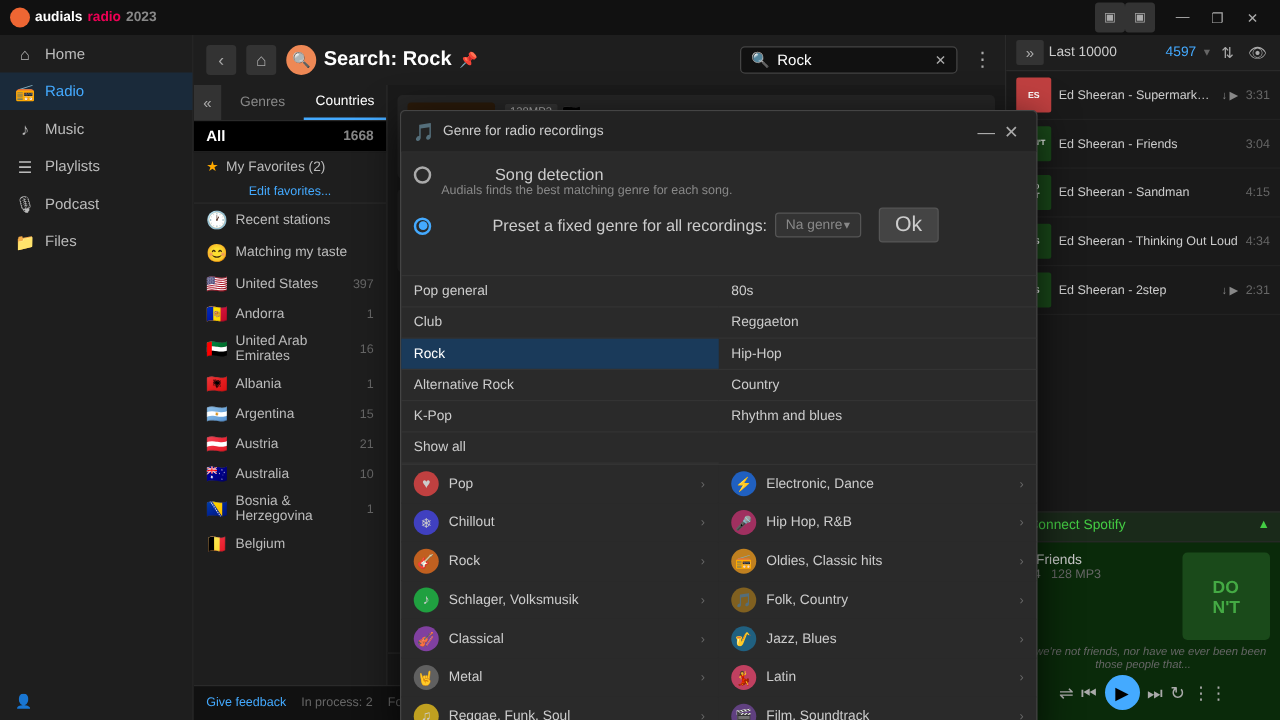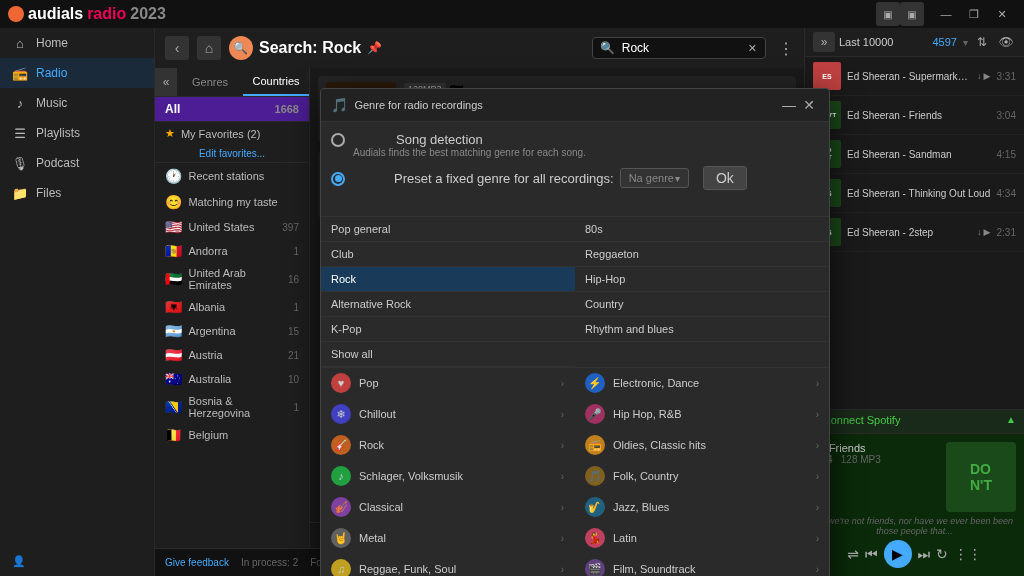--- a/index.html
+++ b/index.html
@@ -22,21 +22,21 @@
       display: flex;
       align-items: center;
       padding: 0 8px;
       flex-shrink: 0;
     }
     .titlebar-logo {
       display: flex;
       align-items: center;
       gap: 4px;
       color: #fff;
-      font-size: 16px;
+      font-size: 11px;
       font-weight: bold;
     }
     .titlebar-logo .audials-icon {
       width: 16px; height: 16px;
       background: #e63; border-radius: 50%;
       display: inline-block;
     }
     .titlebar-logo .radio-text { color: #e05; }
     .titlebar-logo .year-text { color: #888; }
     .titlebar-spacer { flex: 1; }
@@ -166,21 +166,21 @@
     }
     .tab-btn.active { color: #fff; border-bottom: 2px solid #4af; }
     .collapse-btn {
       background: #333; border: none; color: #aaa;
       width: 22px; font-size: 12px; cursor: pointer;
       display: flex; align-items: center; justify-content: center;
     }
 
     .all-row {
       display: flex; align-items: center;
-      padding: 5px 10px; background: #4c1d95;
+      padding: 5px 10px; background: #000000;
       border-bottom: 1px solid #2a2a2a;
       font-size: 12px; font-weight: bold; color: #fff;
     }
     .all-count { margin-left: auto; color: #888; font-size: 11px; }
 
     .favorites-row {
       display: flex; align-items: center;
       padding: 5px 10px; gap: 6px;
       cursor: pointer; color: #bbb; font-size: 11px;
     }
@@ -418,21 +418,21 @@
     .preset-dropdown {
       display: flex; align-items: center;
       background: #333; border: 1px solid #555;
       border-radius: 3px; padding: 3px 8px; gap: 1px;
       cursor: pointer; font-size: 11px; color: #888;
     }
     .preset-caret { font-size: 10px; color: #888; }
     .dialog-ok-btn {
       background: #444; border: 1px solid #555;
       color: #ccc; padding: 3px 12px;
-      border-radius: 3px; cursor: pointer; font-size: 14px;
+      border-radius: 3px; cursor: pointer; font-size: 17px;
       margin-left: 8px;
     }
 
     
     .genre-grid {
       display: grid;
       grid-template-columns: 1fr 1fr;
       gap: 0;
       border-top: 1px solid #333;
       margin-top: 8px;

